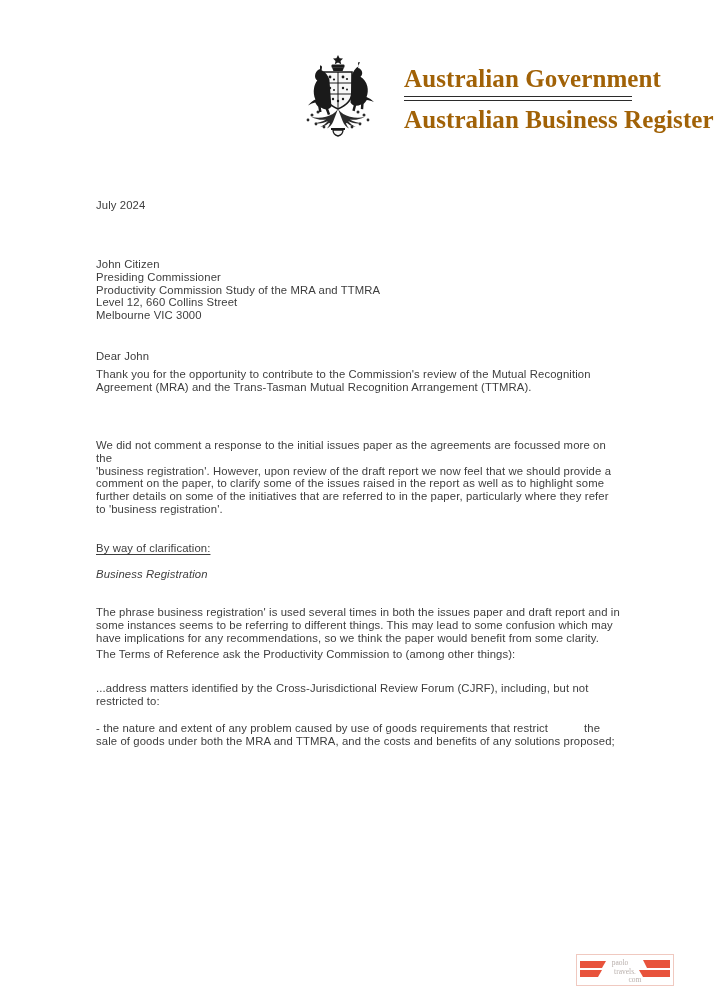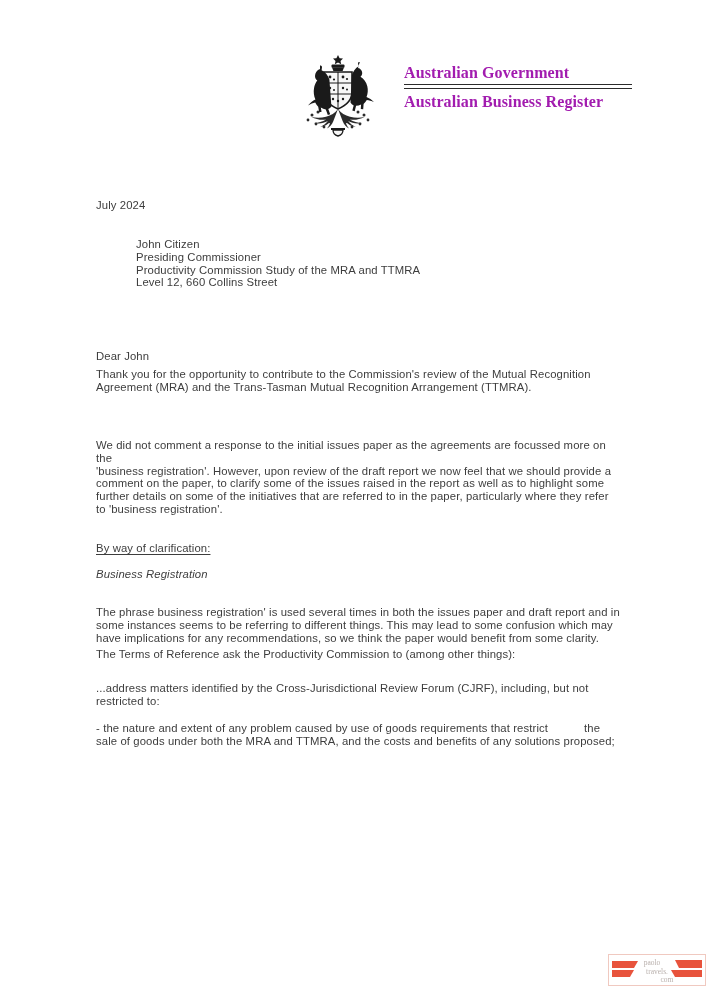--- a/index.html
+++ b/index.html
@@ -41,23 +41,23 @@
     flex: 0 0 104px;
     display: block;
   }
   .masthead-text {
     margin-left: 14px;
     padding-top: 10px;
   }
   .masthead-line {
     font-family: "Liberation Serif", serif;
     font-weight: bold;
-    font-size: 16px;
+    font-size: 25px;
     letter-spacing: 0.1px;
-    color: #a21caf;
+    color: #a16207;
     line-height: 1.32;
     white-space: nowrap;
   }
   .rule-top {
     border-bottom: 1.6px solid #2b2b2b;
     width: 228px;
     margin-top: 1px;
   }
   .rule-mid {
     border-bottom: 1.1px solid #2b2b2b;
@@ -75,42 +75,42 @@
   }
   .line, .para {
     font-size: 11.3px;
     line-height: 12.8px;
     color: #3d3d3d;
     letter-spacing: 0.01em;
   }
   .para { text-align: left; }
 
   .date        { position: absolute; top: 199px; }
-  .recipient   { position: absolute; top: 238px; margin-left: 40px; }
+  .recipient   { position: absolute; top: 258px; }
   .salutation  { position: absolute; top: 350px; }
   .para-1      { position: absolute; top: 368px; width: 500px; }
   .para-2      { position: absolute; top: 439px; width: 524px; }
   .heading-clar{ position: absolute; top: 542px; }
   .subhead-br  { position: absolute; top: 568px; }
   .para-3      { position: absolute; top: 606px; width: 524px; }
   .para-4      { position: absolute; top: 648px; }
   .para-5      { position: absolute; top: 682px; width: 524px; }
   .para-6      { position: absolute; top: 722px; width: 524px; }
 
   .underlined {
     text-decoration: underline;
     text-underline-offset: 2px;
   }
   .italic { font-style: italic; }
   .gap { display: inline-block; width: 36px; }
 
   
   .watermark {
     position: absolute;
-    left: 608px;
+    left: 576px;
     top: 954px;
     width: 96px;
     height: 30px;
     background: #ffffff;
     border: 1px solid #f0c9c0;
     overflow: hidden;
   }
   .wm-svg { display: block; width: 96px; height: 30px; }
   .wm-text {
     position: absolute;
@@ -195,20 +195,21 @@
 
   <div class="body-block">
 
     <div class="line date">July 2024</div>
 
     <div class="recipient">
       <div class="line">John Citizen</div>
       <div class="line">Presiding Commissioner</div>
       <div class="line">Productivity Commission Study of the MRA and TTMRA</div>
       <div class="line">Level 12, 660 Collins Street</div>
+      <div class="line">Melbourne VIC 3000</div>
     </div>
 
     <div class="line salutation">Dear John</div>
 
     <div class="para para-1">Thank you for the opportunity to contribute to the Commission's review of the Mutual Recognition Agreement (MRA) and the Trans-Tasman Mutual Recognition Arrangement (TTMRA).</div>
 
     <div class="para para-2">
       <div>We did not comment a response to the initial issues paper as the agreements are focussed more on the</div>
       <div>'business registration'. However, upon review of the draft report we now feel that we should provide a comment on the paper, to clarify some of the issues raised in the report as well as to highlight some further details on some of the initiatives that are referred to in the paper, particularly where they refer to 'business registration'.</div>
     </div>

